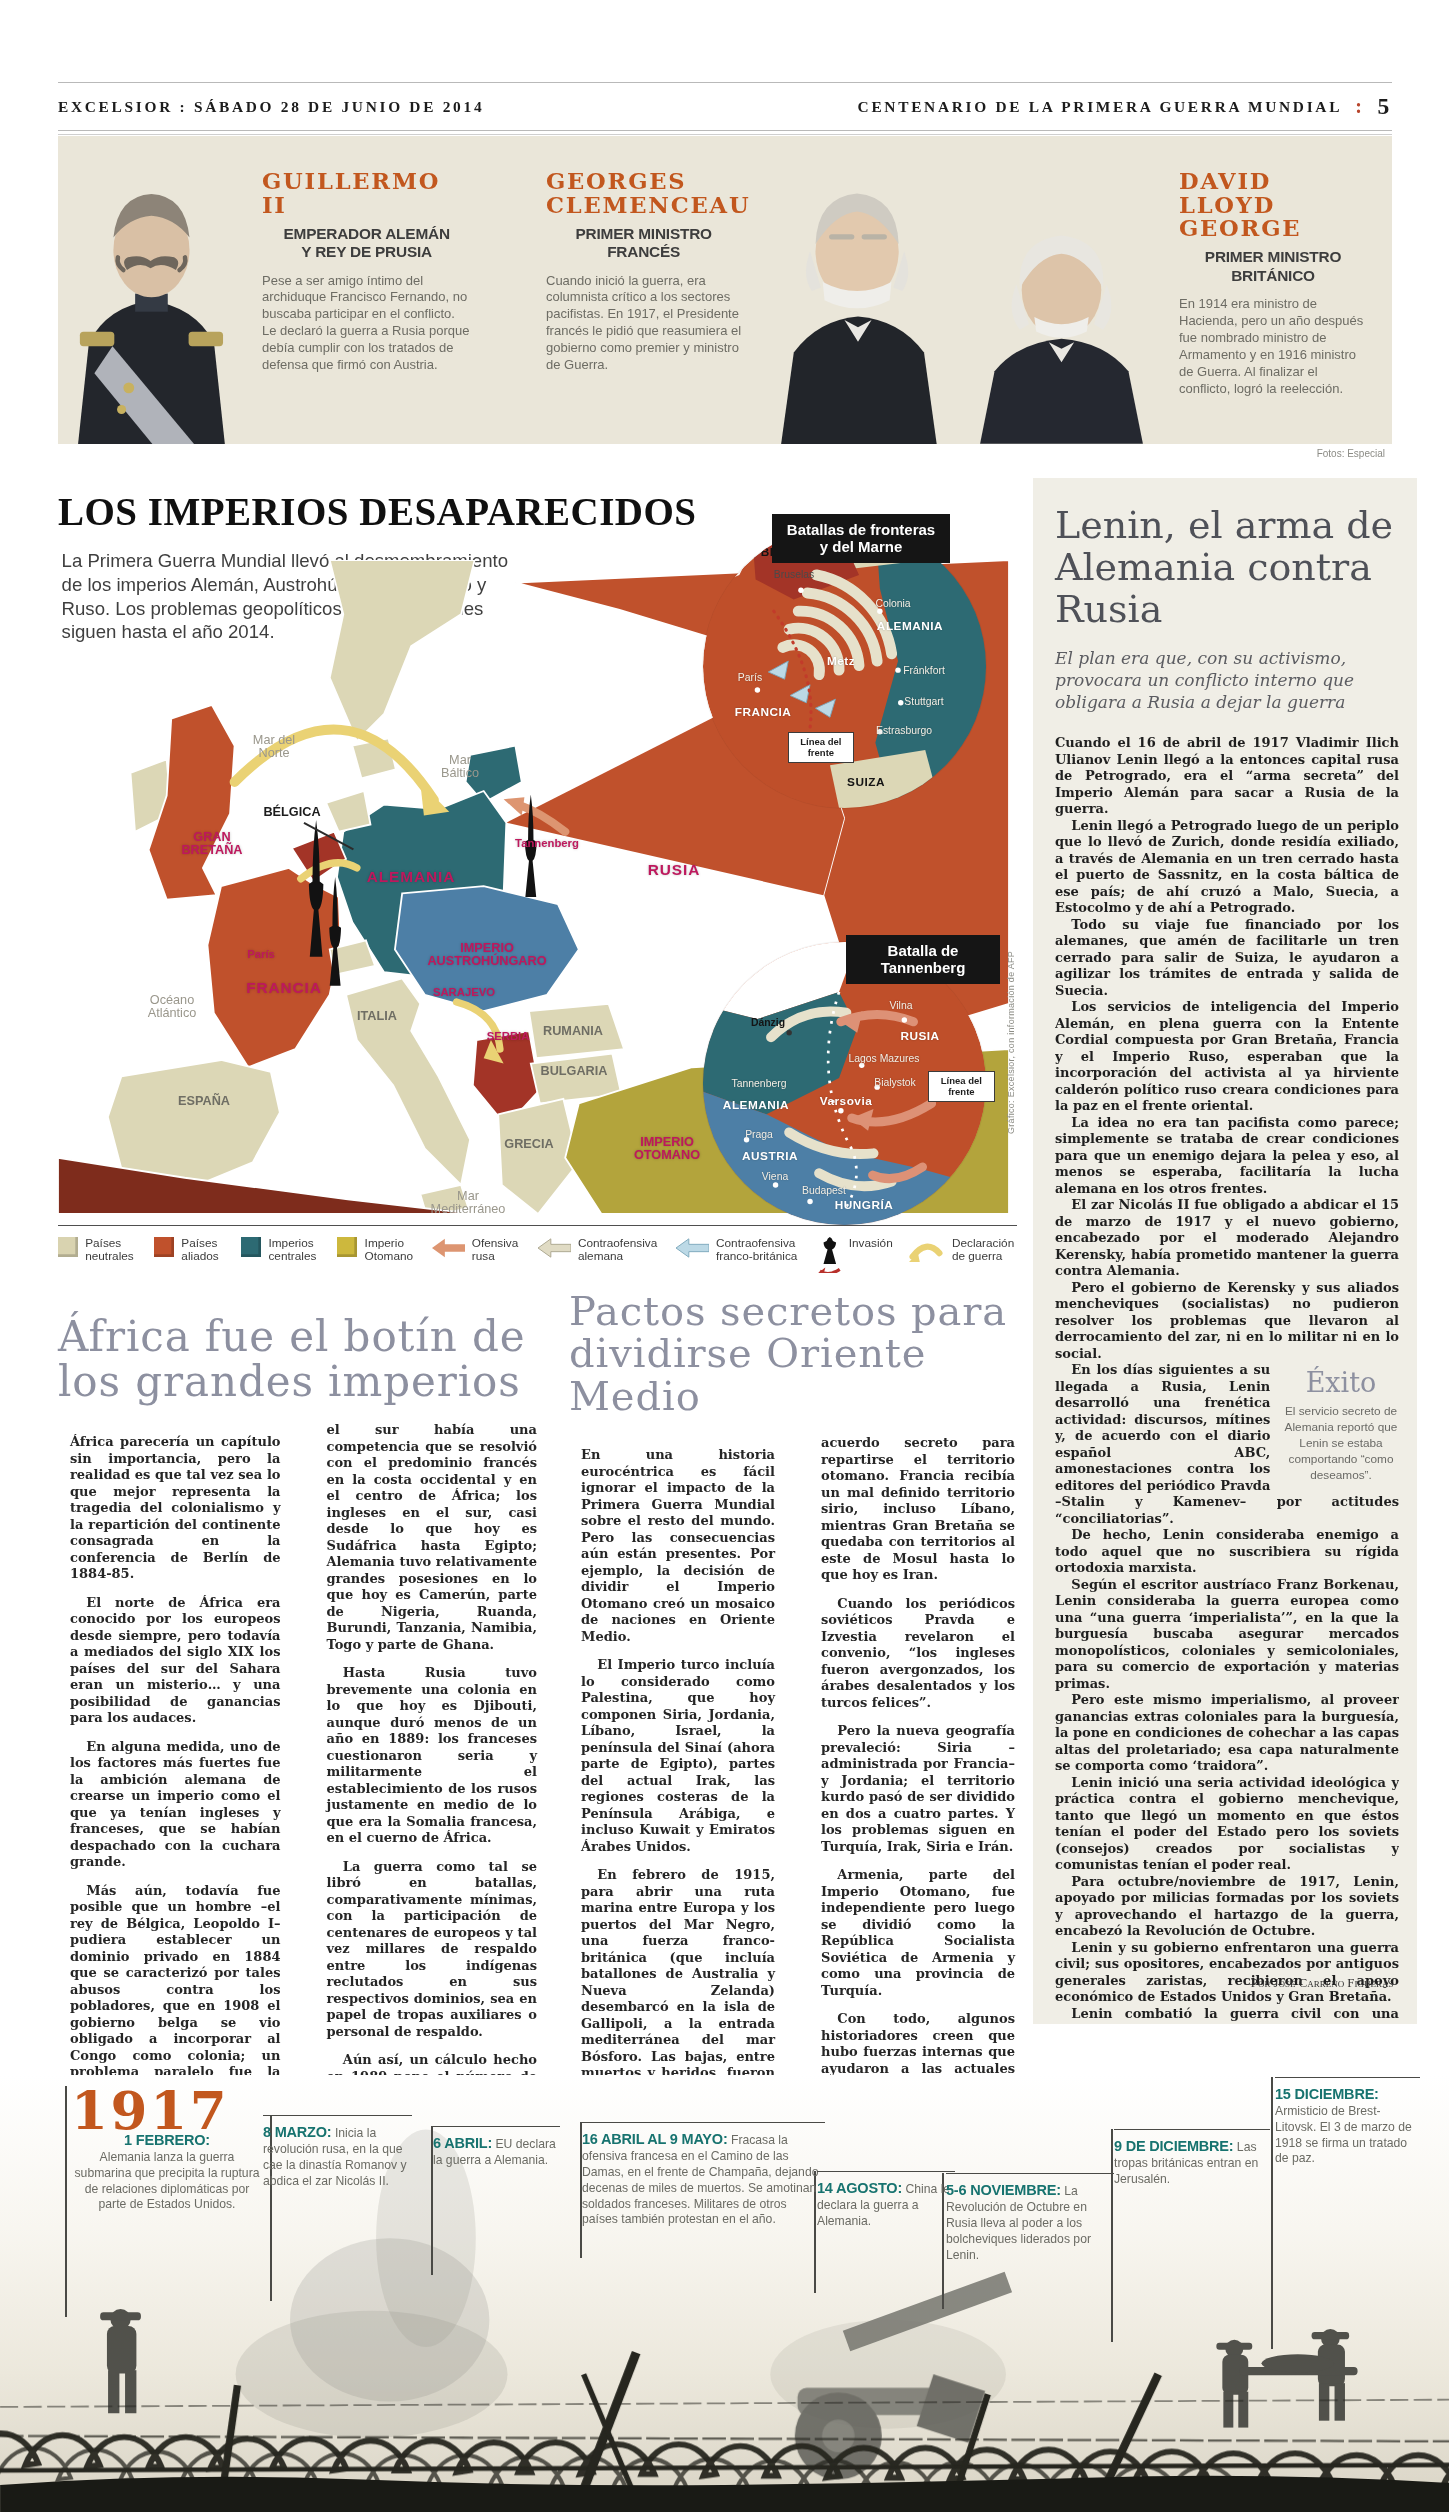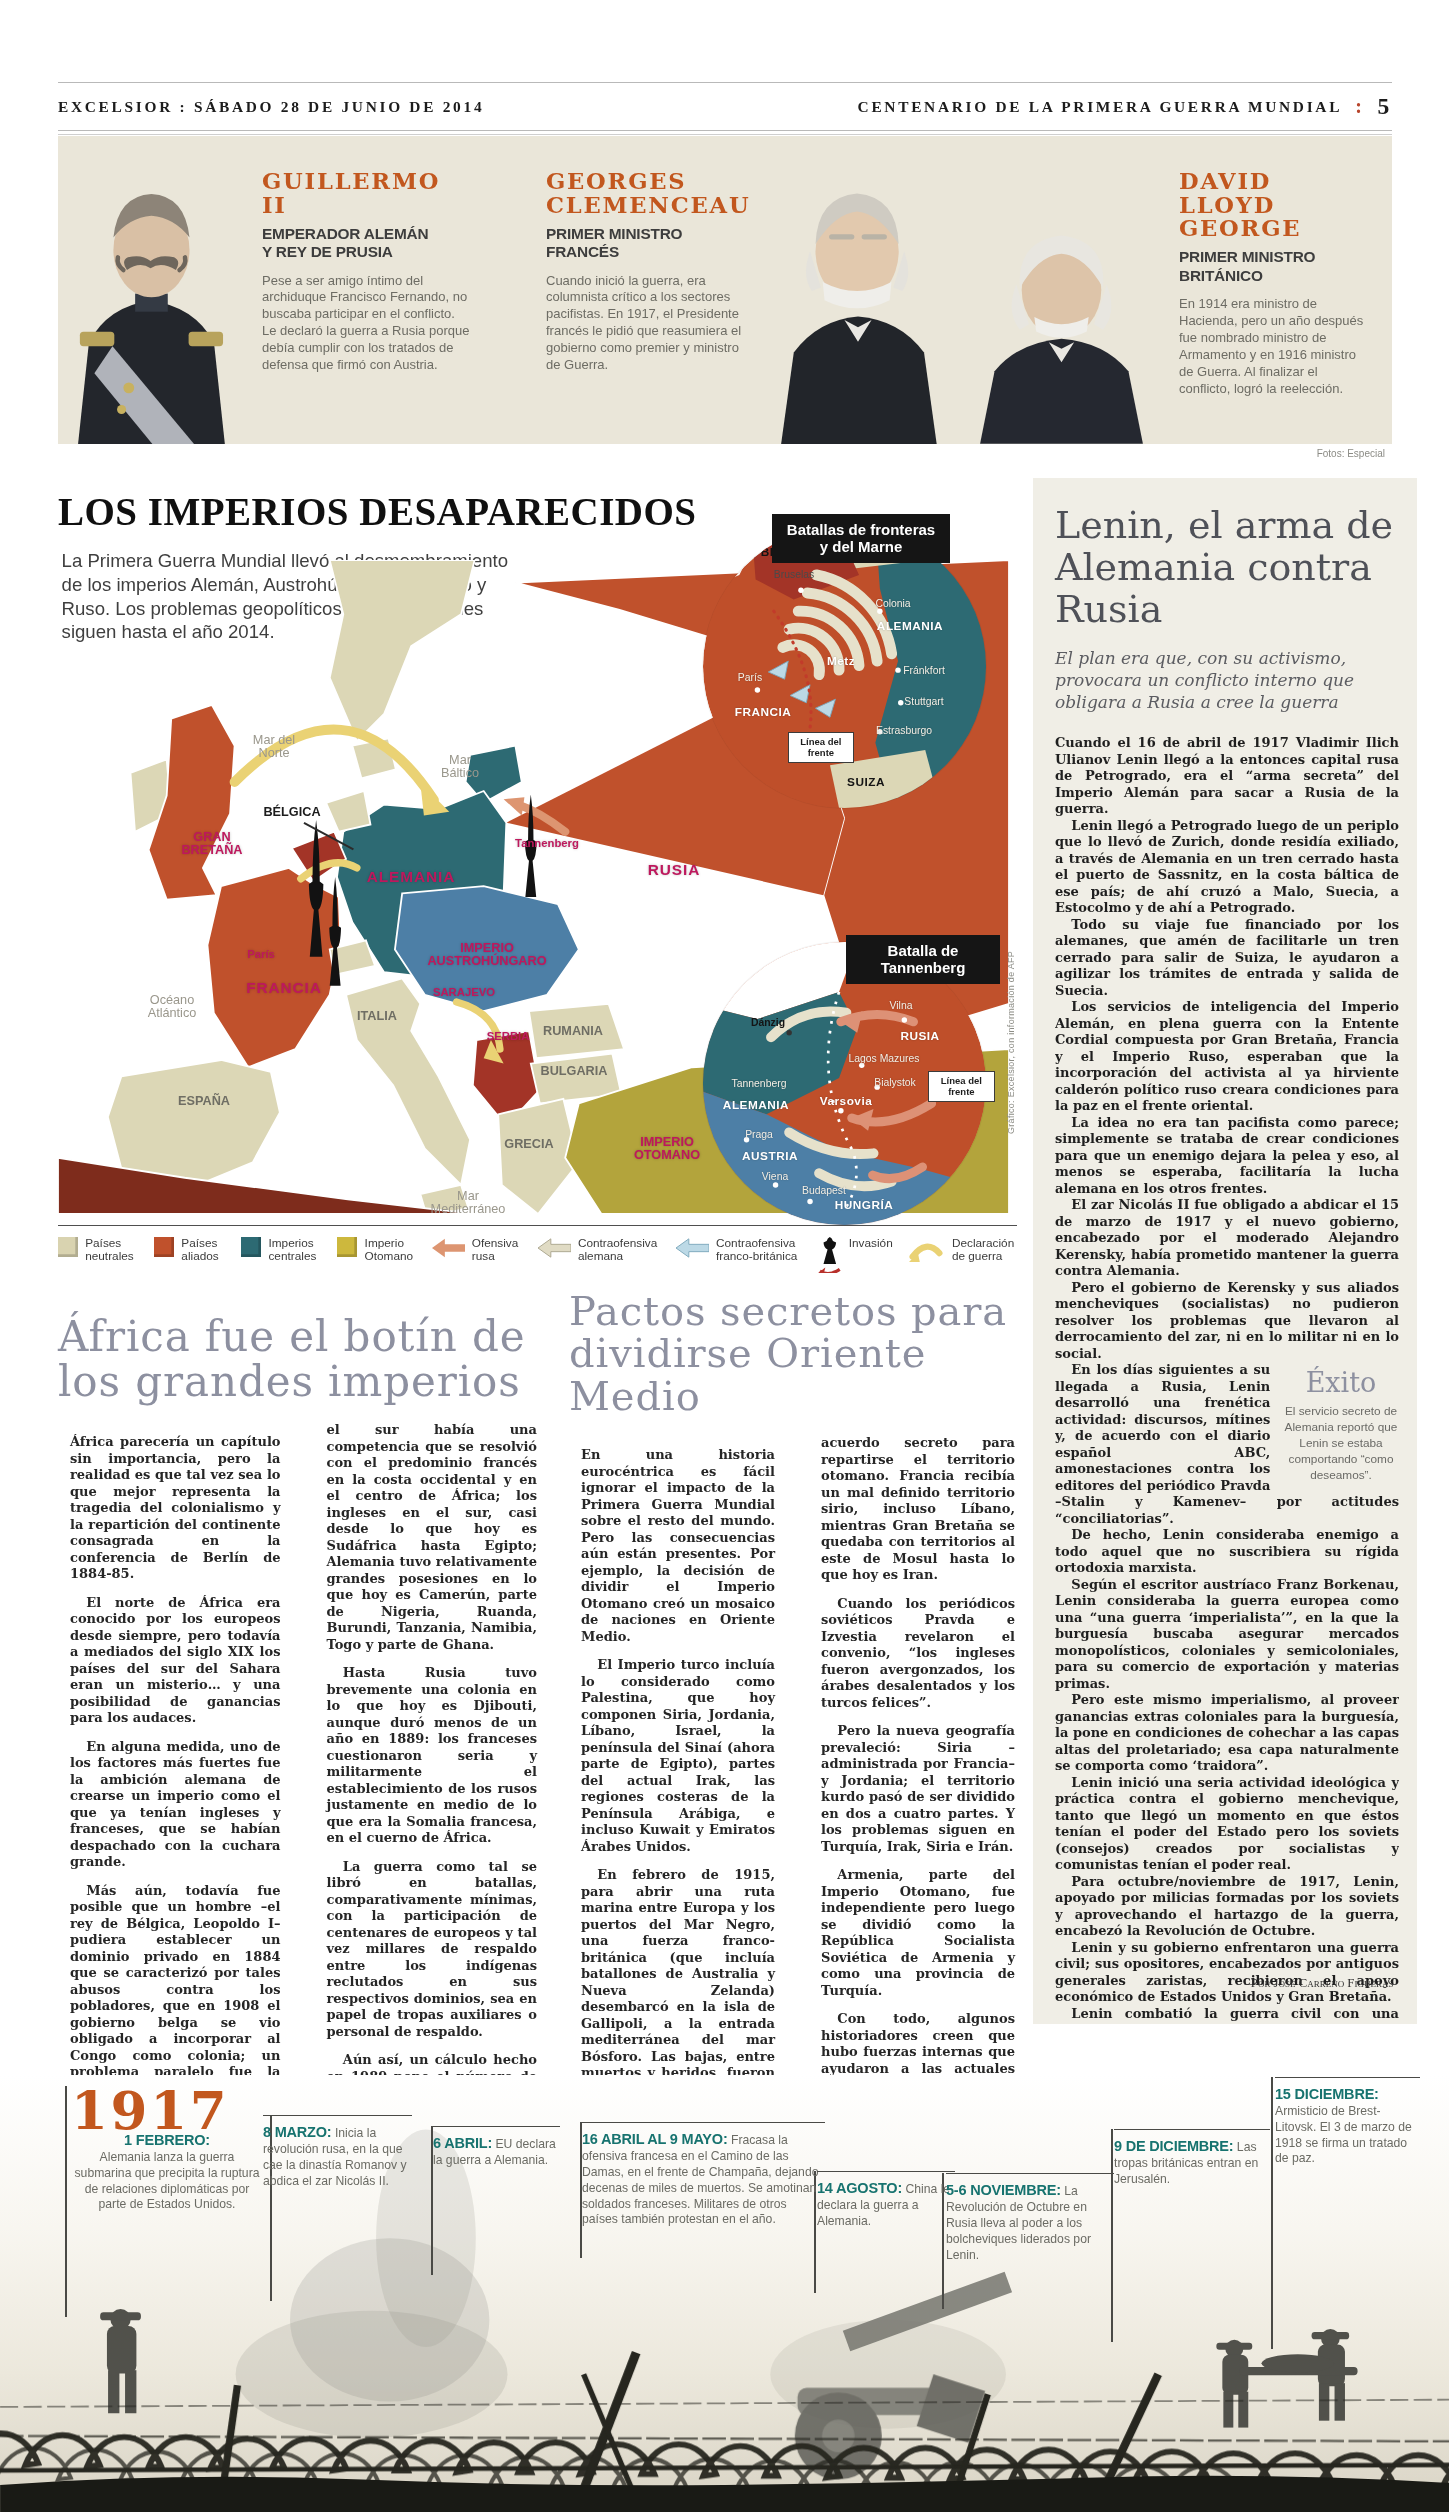--- a/index.html
+++ b/index.html
@@ -8,21 +8,21 @@
   .masthead{position:absolute;left:58px;right:58px;top:82px;height:47px;border-top:0.9px solid #b9b9b9;border-bottom:0.9px solid #b9b9b9;display:flex;justify-content:space-between;align-items:center;font-family:"Liberation Serif",serif;font-weight:bold;letter-spacing:2.7px;font-size:15.4px;color:#1c1c1c;}
   .masthead:after{content:"";position:absolute;left:0;right:0;bottom:-4.5px;height:0.9px;background:#cfcfcf;}
   .mh-right{display:flex;align-items:center;gap:13px;}
   .pgsep{color:#b8452c;font-size:20px;font-weight:bold;}
   .pgnum{font-size:23.6px;}
   
   .strip{position:absolute;left:58px;right:58px;top:136px;height:308px;background:#eae6d9;display:flex;align-items:flex-end;overflow:hidden;}
   .photo{flex:0 0 auto;}
   .ptext{flex:0 0 auto;padding:34px 12.7px 0 18px;box-sizing:border-box;align-self:flex-start;}
   .p-name{font-family:"DejaVu Serif",serif;font-weight:bold;color:#c2571e;font-size:22.6px;letter-spacing:1.8px;line-height:1.05;margin-bottom:7.2px;}
-  .p-role{font-weight:bold;color:#3d3d3d;font-size:15.4px;line-height:1.2;margin-bottom:11px;letter-spacing:-0.2px;}
+  .p-role{font-weight:bold;color:#3d3d3d;font-size:15.4px;line-height:1.2;margin-bottom:11px;letter-spacing:-0.2px;text-align:center;}
   .p-bio{color:#6d6c64;font-size:13px;line-height:1.3;}
   .fotos-credit{position:absolute;top:448px;right:65px;font-size:10px;color:#8b8b85;}
   
   .ig{position:absolute;left:58px;top:489px;width:966px;height:802px;}
   .ig-title{font-family:"Liberation Serif",serif;font-weight:bold;font-size:39px;color:#101010;letter-spacing:0.5px;}
   .ig-intro{position:absolute;left:3.6px;top:60px;width:458px;font-size:18.6px;line-height:1.28;color:#3f3f3f;}
   .map-svg{position:absolute;left:0;top:71px;width:951px;height:654px;}
   .mlabel{position:absolute;transform:translate(-50%,-50%);font-size:12.7px;font-weight:bold;color:#be185d;text-align:center;line-height:1.05;text-shadow:0 0 2.7px rgba(0,0,0,.25);white-space:nowrap;}
   .mlabel.pre{white-space:pre-line;}
   .mlabel.sea{color:#9a978c;font-weight:normal;text-shadow:none;}
@@ -395,21 +395,21 @@
     <p>Pero la nueva geografía prevaleció: Siria –administrada por Francia– y Jordania; el territorio kurdo pasó de ser dividido en dos a cuatro partes. Y los problemas siguen en Turquía, Irak, Siria e Irán.</p>
     <p>Armenia, parte del Imperio Otomano, fue independiente pero luego se dividió como la República Socialista Soviética de Armenia y como una provincia de Turquía.</p>
     <p>Con todo, algunos historiadores creen que hubo fuerzas internas que ayudaron a las actuales características regionales.</p>
     <p>En un artículo para la cadena británica BBC, el historiador David Woodward, de la Universidad de Marshall, consideró que aún si los habitantes de la región hubieran obtenido autodeterminación, habría habido balcanización y “parece probable que sin importar cómo se hubiera resuelto esta guerra, Oriente Medio estaba destinado a sufrir inestabilidad y conflicto en los años siguientes”.</p>
     <div class="byline">–Por José Carreño Figueras</div>
   </div>
 </div>
 
 <div class="lenin">
   <div class="lenin-title">Lenin, el arma de Alemania contra Rusia</div>
-  <div class="lenin-deck">El plan era que, con su activismo, provocara un conflicto interno que obligara a Rusia a cree la guerra</div>
+  <div class="lenin-deck">El plan era que, con su activismo, provocara un conflicto interno que obligara a Rusia a dejar la guerra</div>
   <div class="lenin-body">
     <p class="first">Cuando el 16 de abril de 1917 Vladimir Ilich Ulianov Lenin llegó a la entonces capital rusa de Petrogrado, era el “arma secreta” del Imperio Alemán para sacar a Rusia de la guerra.</p>
     <p>Lenin llegó a Petrogrado luego de un periplo que lo llevó de Zurich, donde residía exiliado, a través de Alemania en un tren cerrado hasta el puerto de Sassnitz, en la costa báltica de ese país; de ahí cruzó a Malo, Suecia, a Estocolmo y de ahí a Petrogrado.</p>
     <p>Todo su viaje fue financiado por los alemanes, que amén de facilitarle un tren cerrado para salir de Suiza, le ayudaron a agilizar los trámites de entrada y salida de Suecia.</p>
     <p>Los servicios de inteligencia del Imperio Alemán, en plena guerra con la Entente Cordial compuesta por Gran Bretaña, Francia y el Imperio Ruso, esperaban que la incorporación del activista al ya hirviente calderón político ruso creara condiciones para la paz en el frente oriental.</p>
     <p>La idea no era tan pacifista como parece; simplemente se trataba de crear condiciones para que un enemigo dejara la pelea y eso, al menos se esperaba, facilitaría la lucha alemana en los otros frentes.</p>
     <p>El zar Nicolás II fue obligado a abdicar el 15 de marzo de 1917 y el nuevo gobierno, encabezado por el moderado Alejandro Kerensky, había prometido mantener la guerra contra Alemania.</p>
     <p>Pero el gobierno de Kerensky y sus aliados mencheviques (socialistas) no pudieron resolver los problemas que llevaron al derrocamiento del zar, ni en lo militar ni en lo social.</p>
     <aside class="exito">
       <div class="exito-title">Éxito</div>

